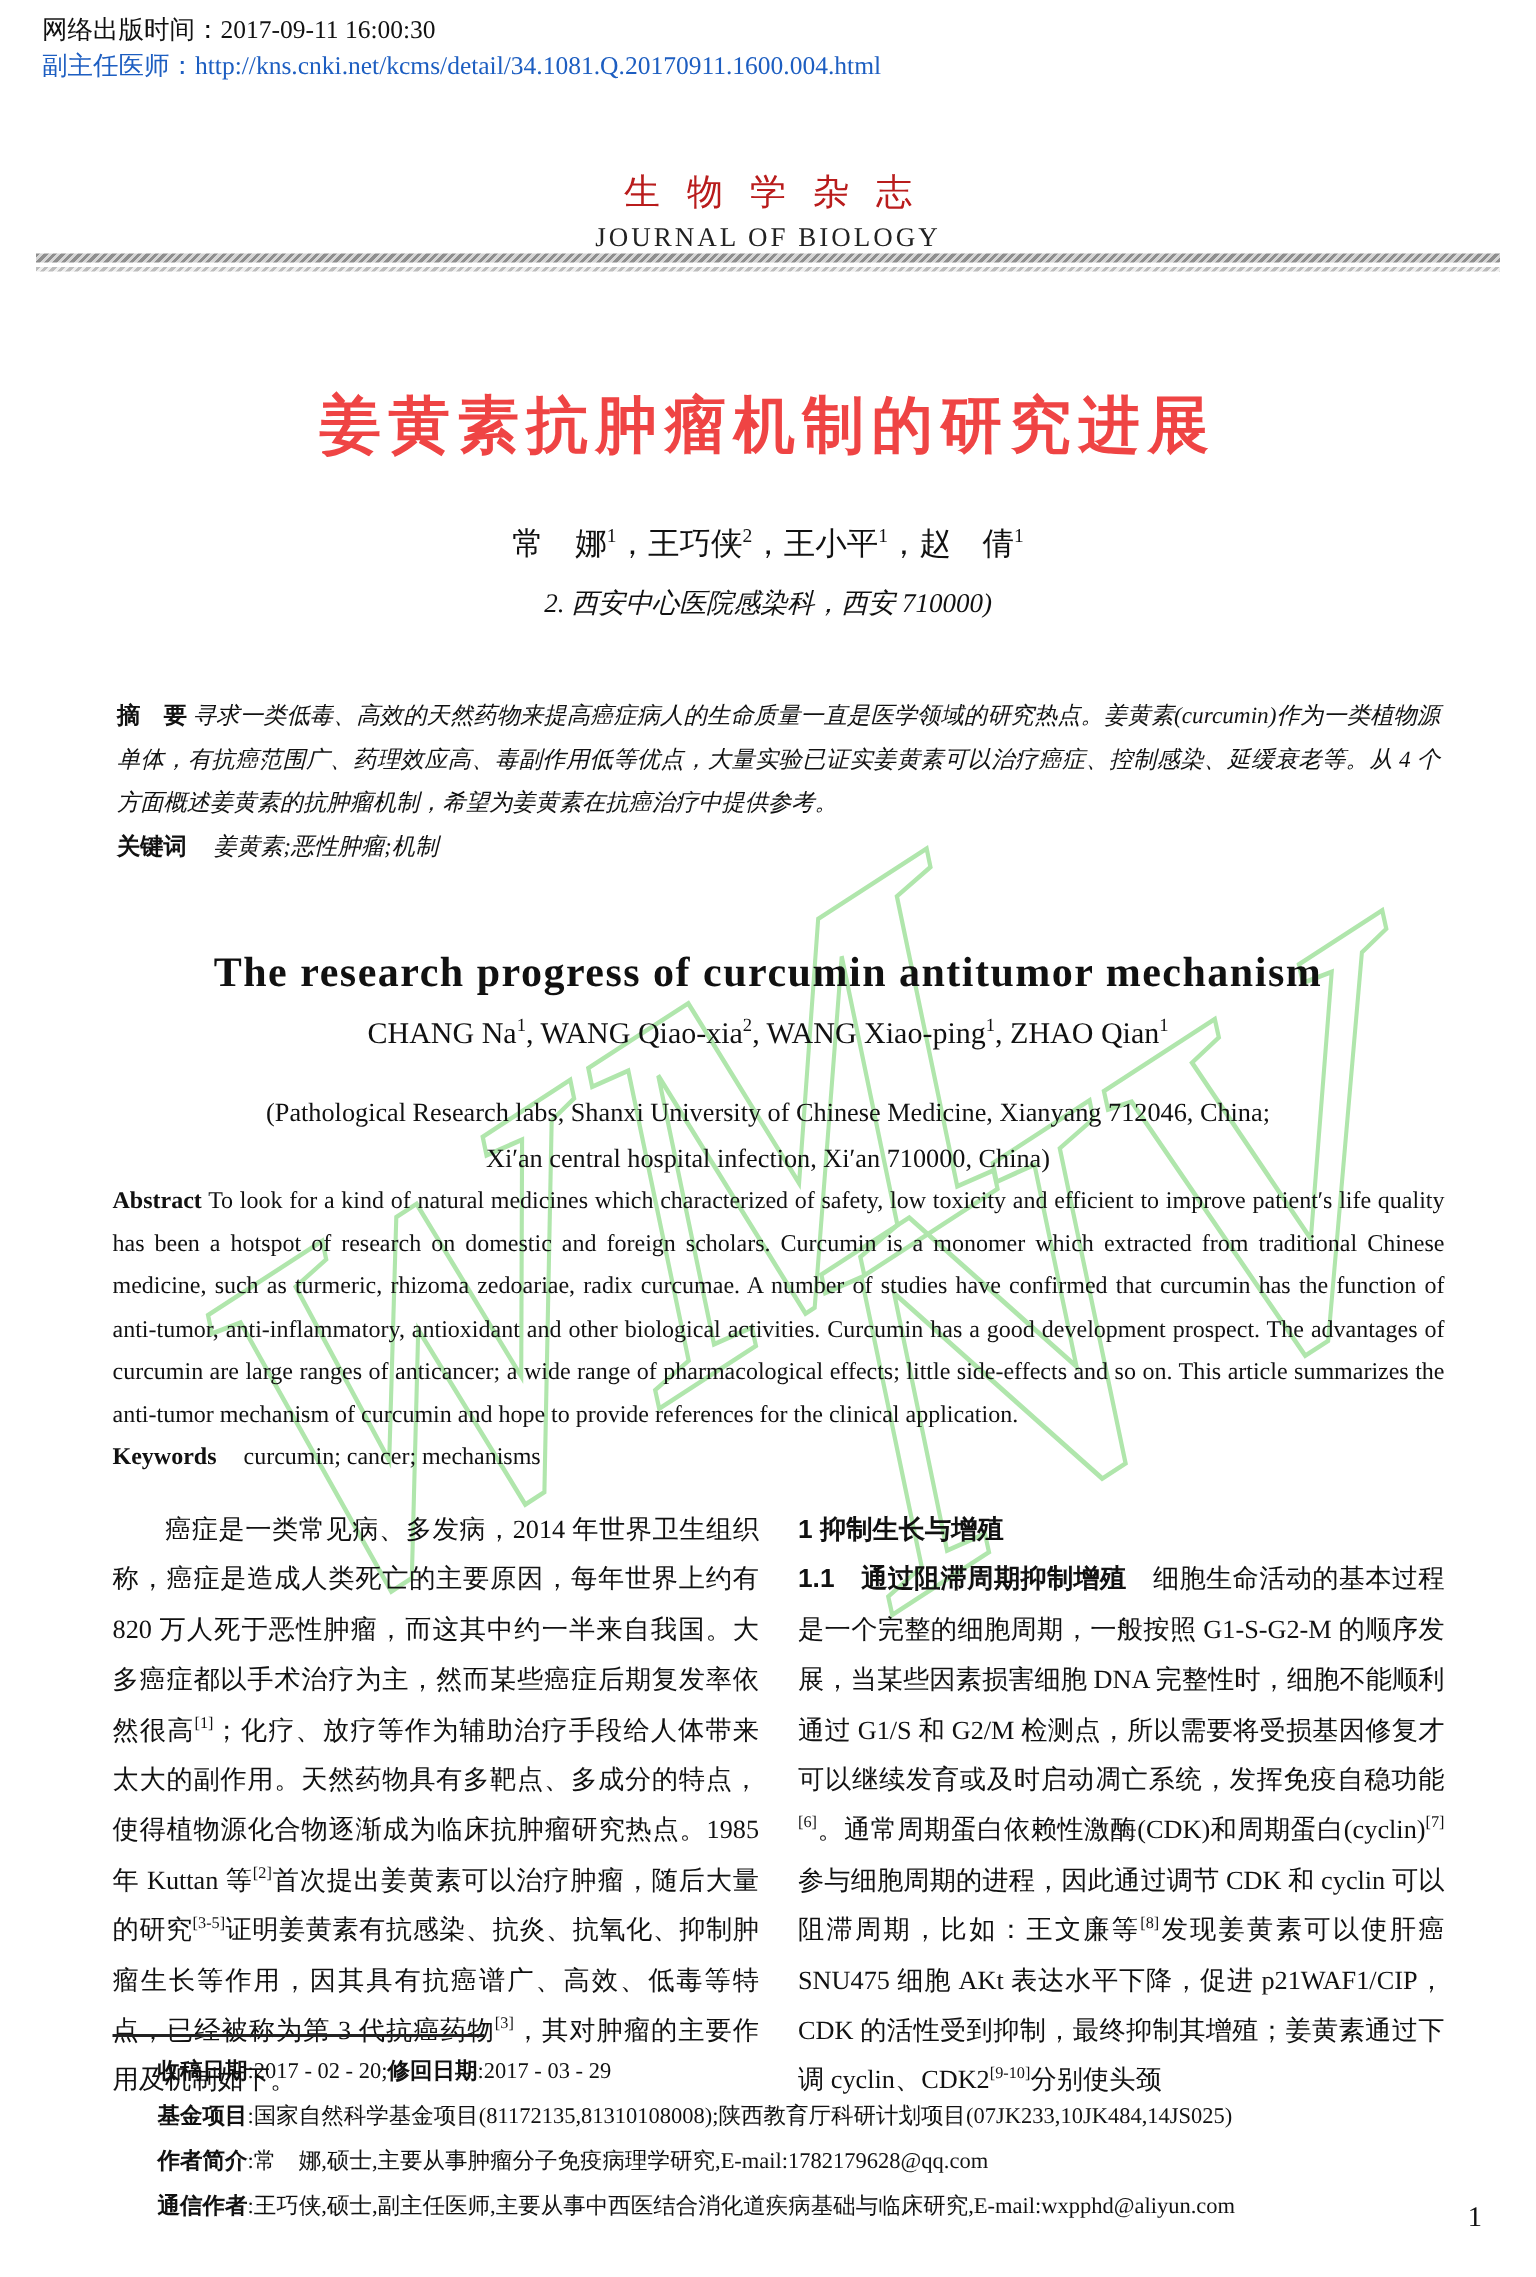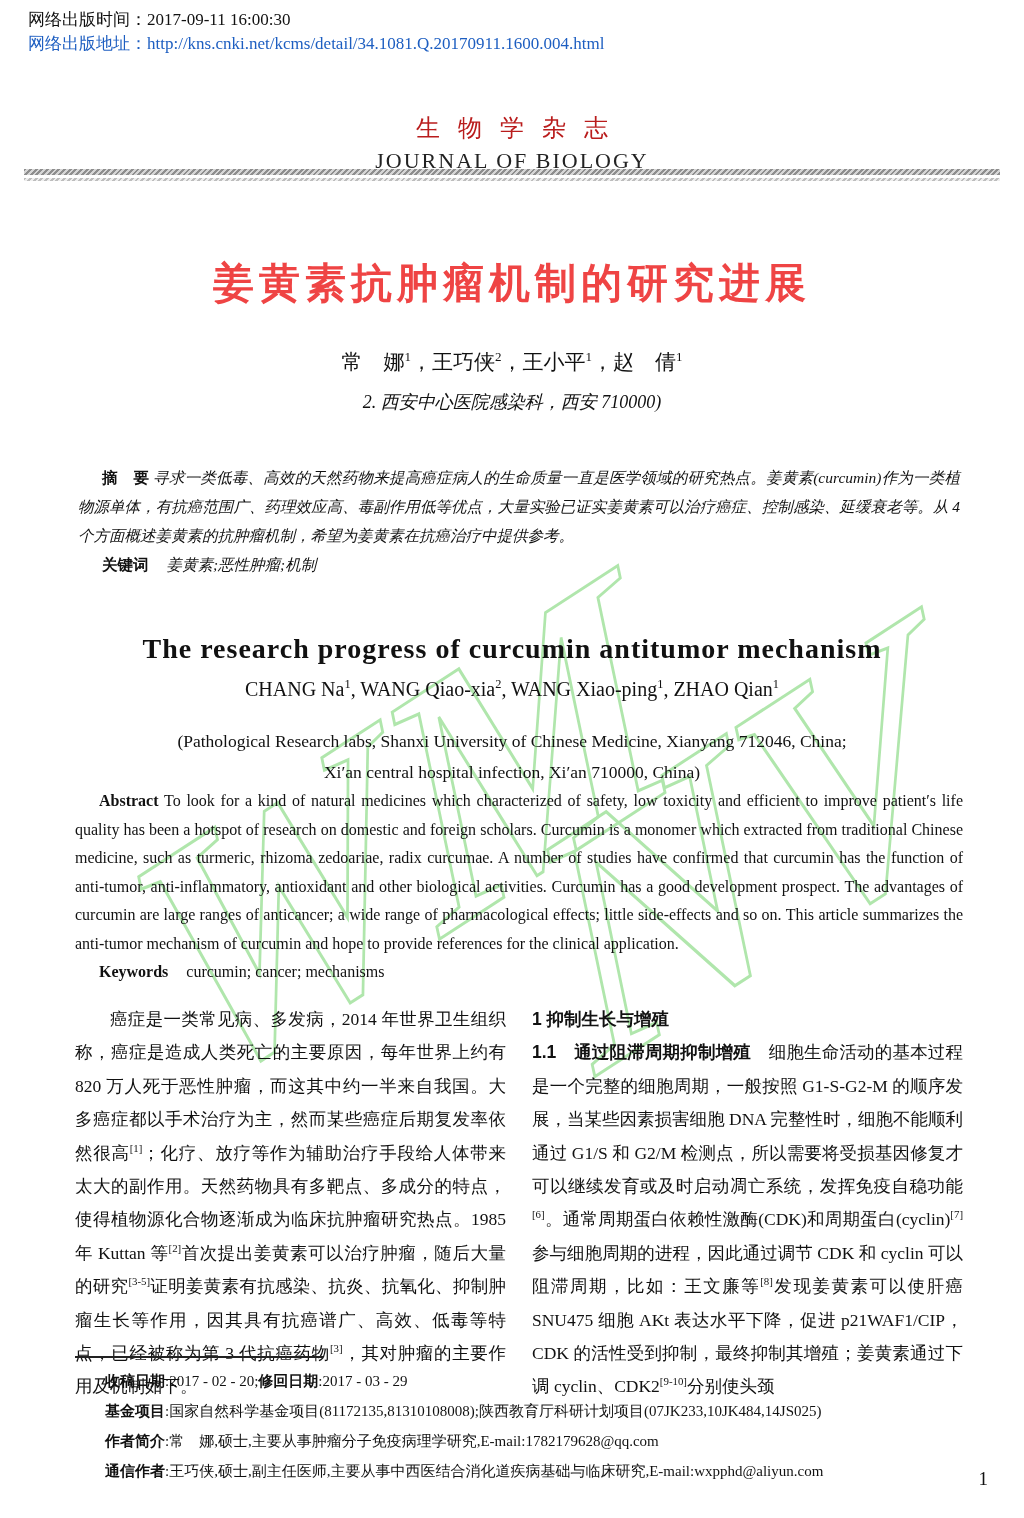--- a/index.html
+++ b/index.html
@@ -11,33 +11,33 @@
     color:#111;
     overflow:hidden;
   }
   
   .meta{position:absolute;top:8px;left:8px;font-size:17px;line-height:24px;}
   .meta .row{white-space:nowrap;margin-left:20px;}
   .meta .blue{color:#1d5ec1;}
   
   .masthead{position:absolute;top:112px;left:0;width:100%;text-align:center;}
   .journal-cn{font-size:24px;letter-spacing:18px;text-indent:18px;color:#b91c1c;}
-  .journal-en{font-size:22px;letter-spacing:2px;margin-top:4px;color:#222;}
+  .journal-en{font-size:18px;letter-spacing:2px;margin-top:4px;color:#222;}
   .rules{position:absolute;top:169px;left:24px;right:24px;}
   .rule-thick{height:6px;background:repeating-linear-gradient(135deg,#8e8e8e 0 2px,#d6d6d6 2px 4px);}
   .rule-thin{height:3px;margin-top:3px;background:repeating-linear-gradient(135deg,#bdbdbd 0 2px,#eeeeee 2px 4px);}
   
   .title-cn{position:absolute;top:256px;left:0;width:100%;text-align:center;
     font-size:41px;font-weight:bold;letter-spacing:5px;color:#ef4444;}
   .authors-cn{position:absolute;top:348px;left:0;width:100%;text-align:center;font-size:21px;}
   .affils-cn{position:absolute;top:388px;left:0;width:100%;text-align:center;
     font-size:18px;line-height:29px;font-style:italic;}
   
   .cn-abs{position:absolute;top:463px;left:78px;width:882px;font-size:15.5px;line-height:29px;text-align:justify;}
-  .label-hei{font-weight:bold;font-style:normal;font-family:"Liberation Sans","DejaVu Sans",sans-serif;margin-left:24px;}
+  .label-hei{font-weight:bold;font-style:normal;font-family:"Liberation Sans","DejaVu Sans",sans-serif;}
   .kaiti{font-style:italic;}
   .clc-line{margin-top:1px;}
   .clc-gap{display:inline-block;width:92px;}
   .clc-val{display:inline-block;margin-left:14px;text-align:right;}
   
   .title-en{position:absolute;top:633px;left:0;width:100%;text-align:center;
     font-size:28px;font-weight:bold;letter-spacing:1px;}
   .authors-en{position:absolute;top:678px;left:0;width:100%;text-align:center;font-size:20px;}
   .affils-en{position:absolute;top:726px;left:0;width:100%;text-align:center;font-size:17.5px;line-height:31px;}
   
@@ -71,21 +71,21 @@
       <text x="40" y="420" font-size="330" stroke="#a3e29e">WM</text>
       <text x="430" y="620" font-size="330" stroke="#a3e29e">NV</text>
     </g>
   </svg>
 
   <div class="meta">
     <div class="row">
       <span>网络出版时间：</span><span>2017-09-11 16:00:30</span>
     </div>
     <div class="row blue">
-      <span>网络出版地址：</span><span>http://kns.cnki.net/kcms/detail/34.1081.Q.20170911.1600.004.html</span>
+      <span>副主任医师：</span><span>http://kns.cnki.net/kcms/detail/34.1081.Q.20170911.1600.004.html</span>
     </div>
   </div>
 
   <div class="masthead">
     <div class="journal-cn">生物学杂志</div>
     <div class="journal-en">JOURNAL OF BIOLOGY</div>
   </div>
   <div class="rules">
     <div class="rule-thick"></div>
     <div class="rule-thin"></div>

